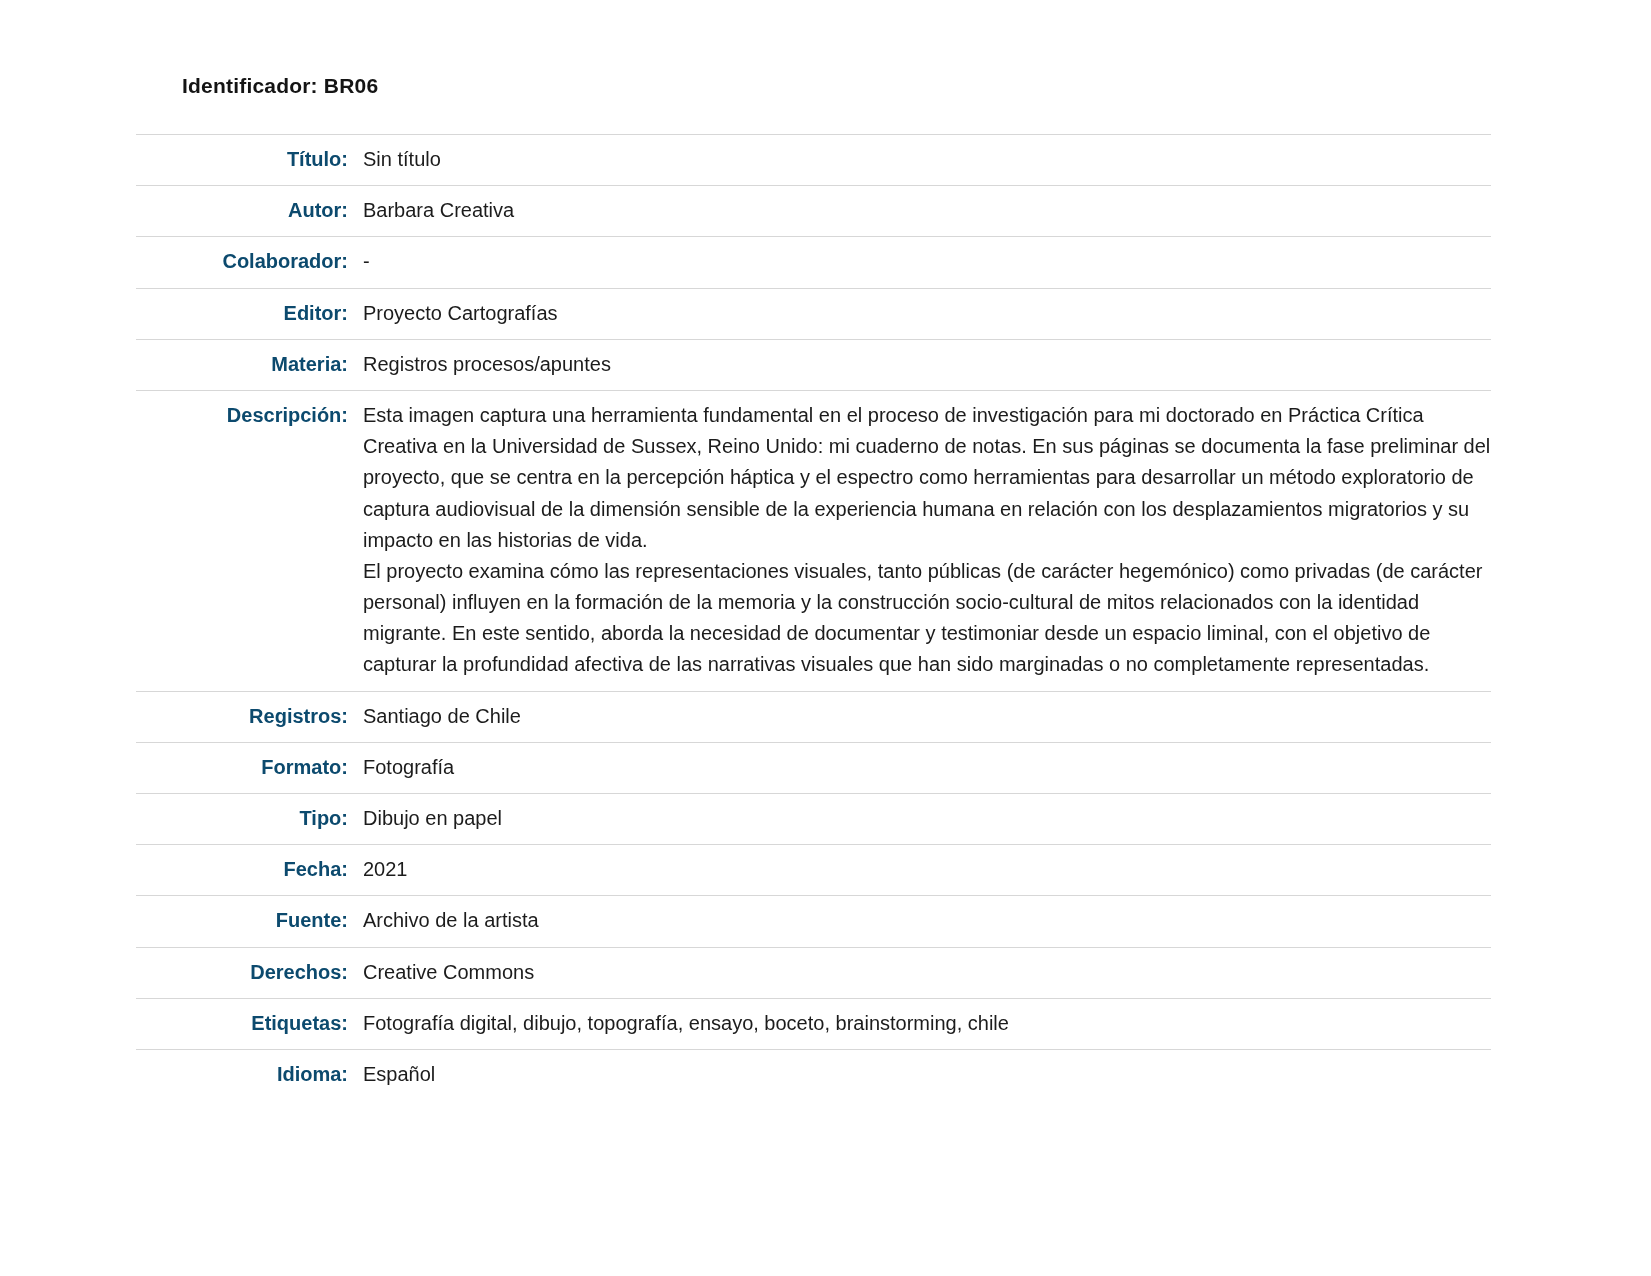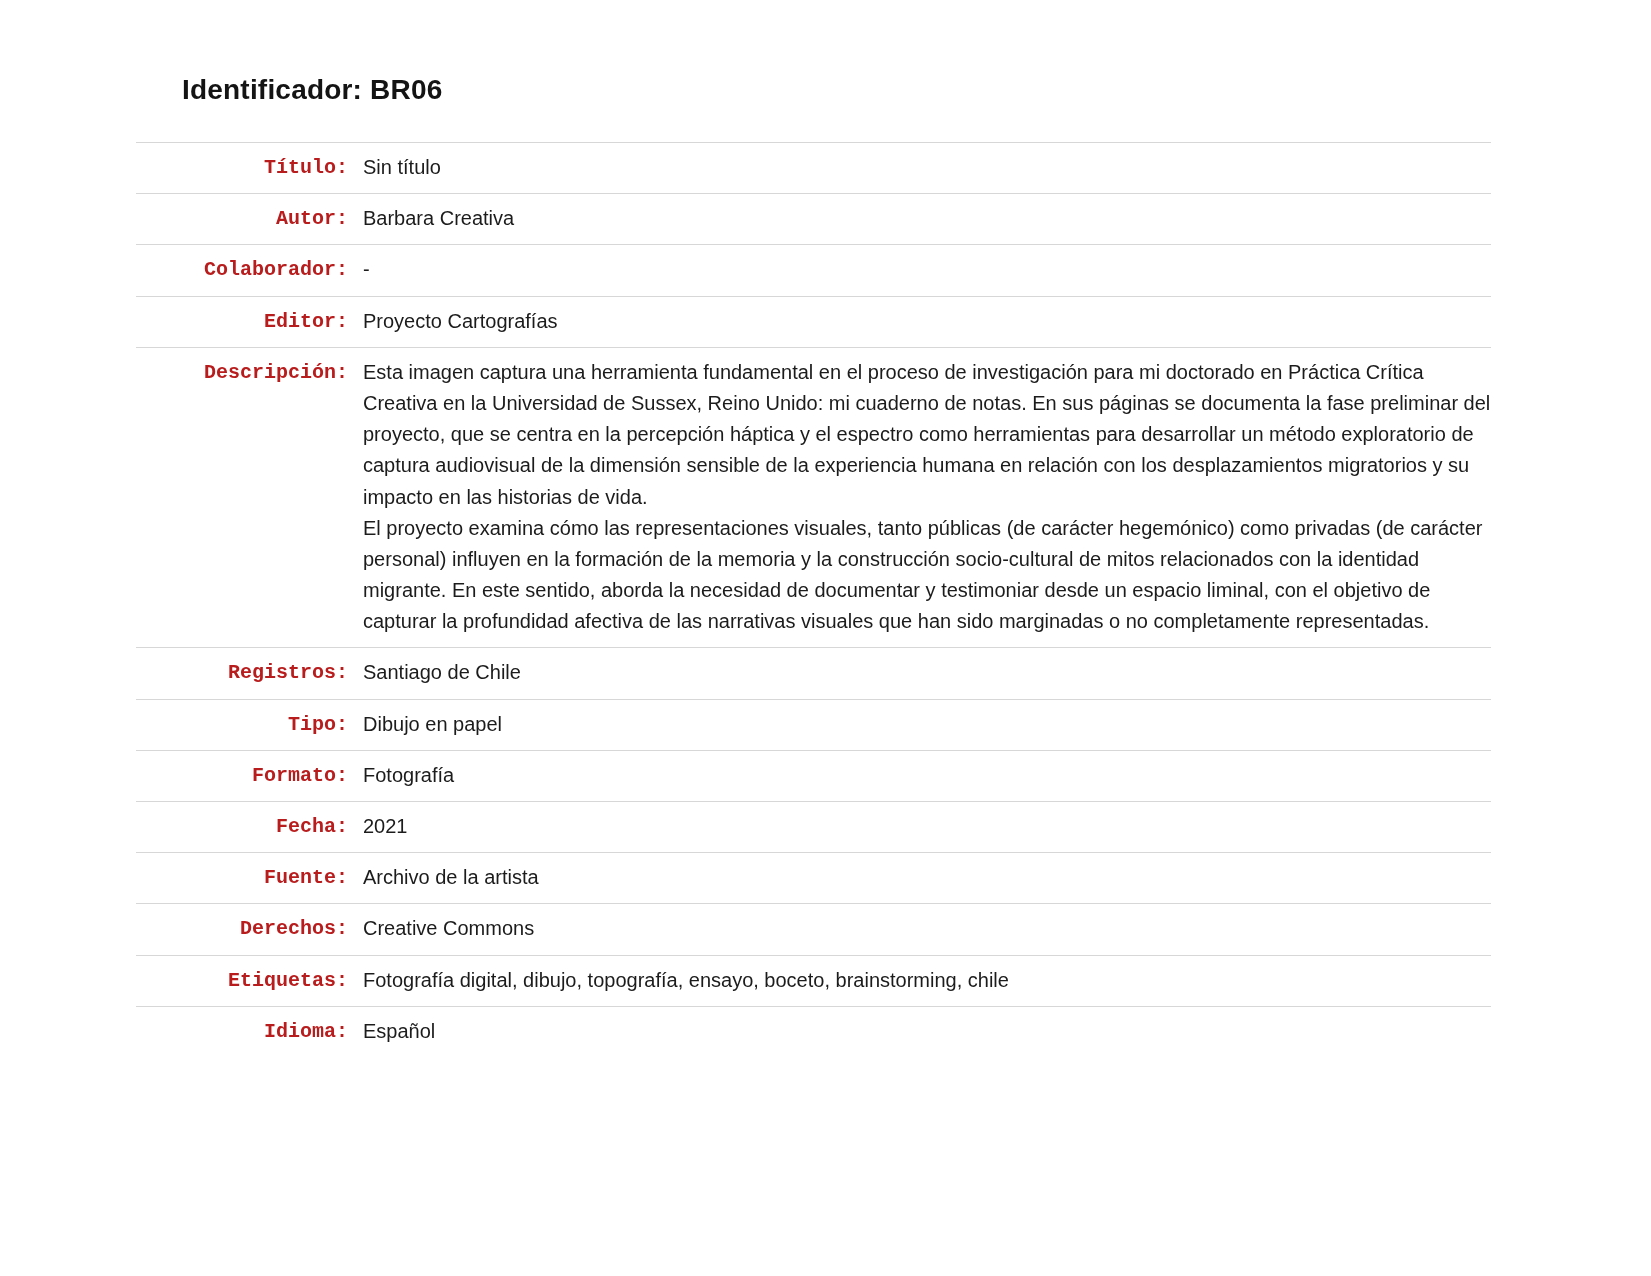--- a/index.html
+++ b/index.html
@@ -13,21 +13,21 @@
     position: relative;
     font-family: "Liberation Sans", sans-serif;
     color: #1c1c1c;
     -webkit-font-smoothing: antialiased;
   }
   .page {
     padding-top: 74px;
   }
   .record-header {
     margin-left: 182px;
-    font-size: 28px;
+    font-size: 21px;
     font-weight: bold;
     letter-spacing: 0.2px;
     color: #141414;
   }
   table.meta-table {
     border-collapse: collapse;
     margin: 36px 0 0 136px;
     width: 1355px;
     table-layout: fixed;
   }
@@ -36,24 +36,24 @@
     vertical-align: top;
     padding: 9px 0 10px 0;
     font-size: 20px;
     line-height: 1.56;
   }
   td.field-label {
     width: 212px;
     padding-right: 15px !important;
     text-align: right;
     white-space: nowrap;
-    font-family: Liberation Mono, monospace;
+    font-family: Liberation Sans, sans-serif;
     font-weight: bold;
     font-size: 19px;
-    color: #b91c1c;
+    color: #0c4a6e;
   }
   td.field-value {
     white-space: pre-line;
     color: #1c1c1c;
   }
 </style>
 </head>
 <body>
 
 <div class="page">
@@ -75,40 +75,44 @@
   <tr class="meta-row">
     <td class="field-label">Colaborador:</td>
     <td class="field-value">-</td>
   </tr>
 
   <tr class="meta-row">
     <td class="field-label">Editor:</td>
     <td class="field-value">Proyecto Cartografías</td>
   </tr>
 
+  <tr class="meta-row">
+    <td class="field-label">Materia:</td>
+    <td class="field-value">Registros procesos/apuntes</td>
+  </tr>
 
   <tr class="meta-row">
     <td class="field-label">Descripción:</td>
     <td class="field-value">Esta imagen captura una herramienta fundamental en el proceso de investigación para mi doctorado en Práctica Crítica Creativa en la Universidad de Sussex, Reino Unido: mi cuaderno de notas. En sus páginas se documenta la fase preliminar del proyecto, que se centra en la percepción háptica y el espectro como herramientas para desarrollar un método exploratorio de captura audiovisual de la dimensión sensible de la experiencia humana en relación con los desplazamientos migratorios y su impacto en las historias de vida.
 El proyecto examina cómo las representaciones visuales, tanto públicas (de carácter hegemónico) como privadas (de carácter personal) influyen en la formación de la memoria y la construcción socio-cultural de mitos relacionados con la identidad migrante. En este sentido, aborda la necesidad de documentar y testimoniar desde un espacio liminal, con el objetivo de capturar la profundidad afectiva de las narrativas visuales que han sido marginadas o no completamente representadas.</td>
   </tr>
 
   <tr class="meta-row">
     <td class="field-label">Registros:</td>
     <td class="field-value">Santiago de Chile</td>
   </tr>
 
   <tr class="meta-row">
-    <td class="field-label">Tipo:</td>
-    <td class="field-value">Dibujo en papel</td>
+    <td class="field-label">Formato:</td>
+    <td class="field-value">Fotografía</td>
   </tr>
 
   <tr class="meta-row">
-    <td class="field-label">Formato:</td>
-    <td class="field-value">Fotografía</td>
+    <td class="field-label">Tipo:</td>
+    <td class="field-value">Dibujo en papel</td>
   </tr>
 
   <tr class="meta-row">
     <td class="field-label">Fecha:</td>
     <td class="field-value">2021</td>
   </tr>
 
 
   <tr class="meta-row">
     <td class="field-label">Fuente:</td>

